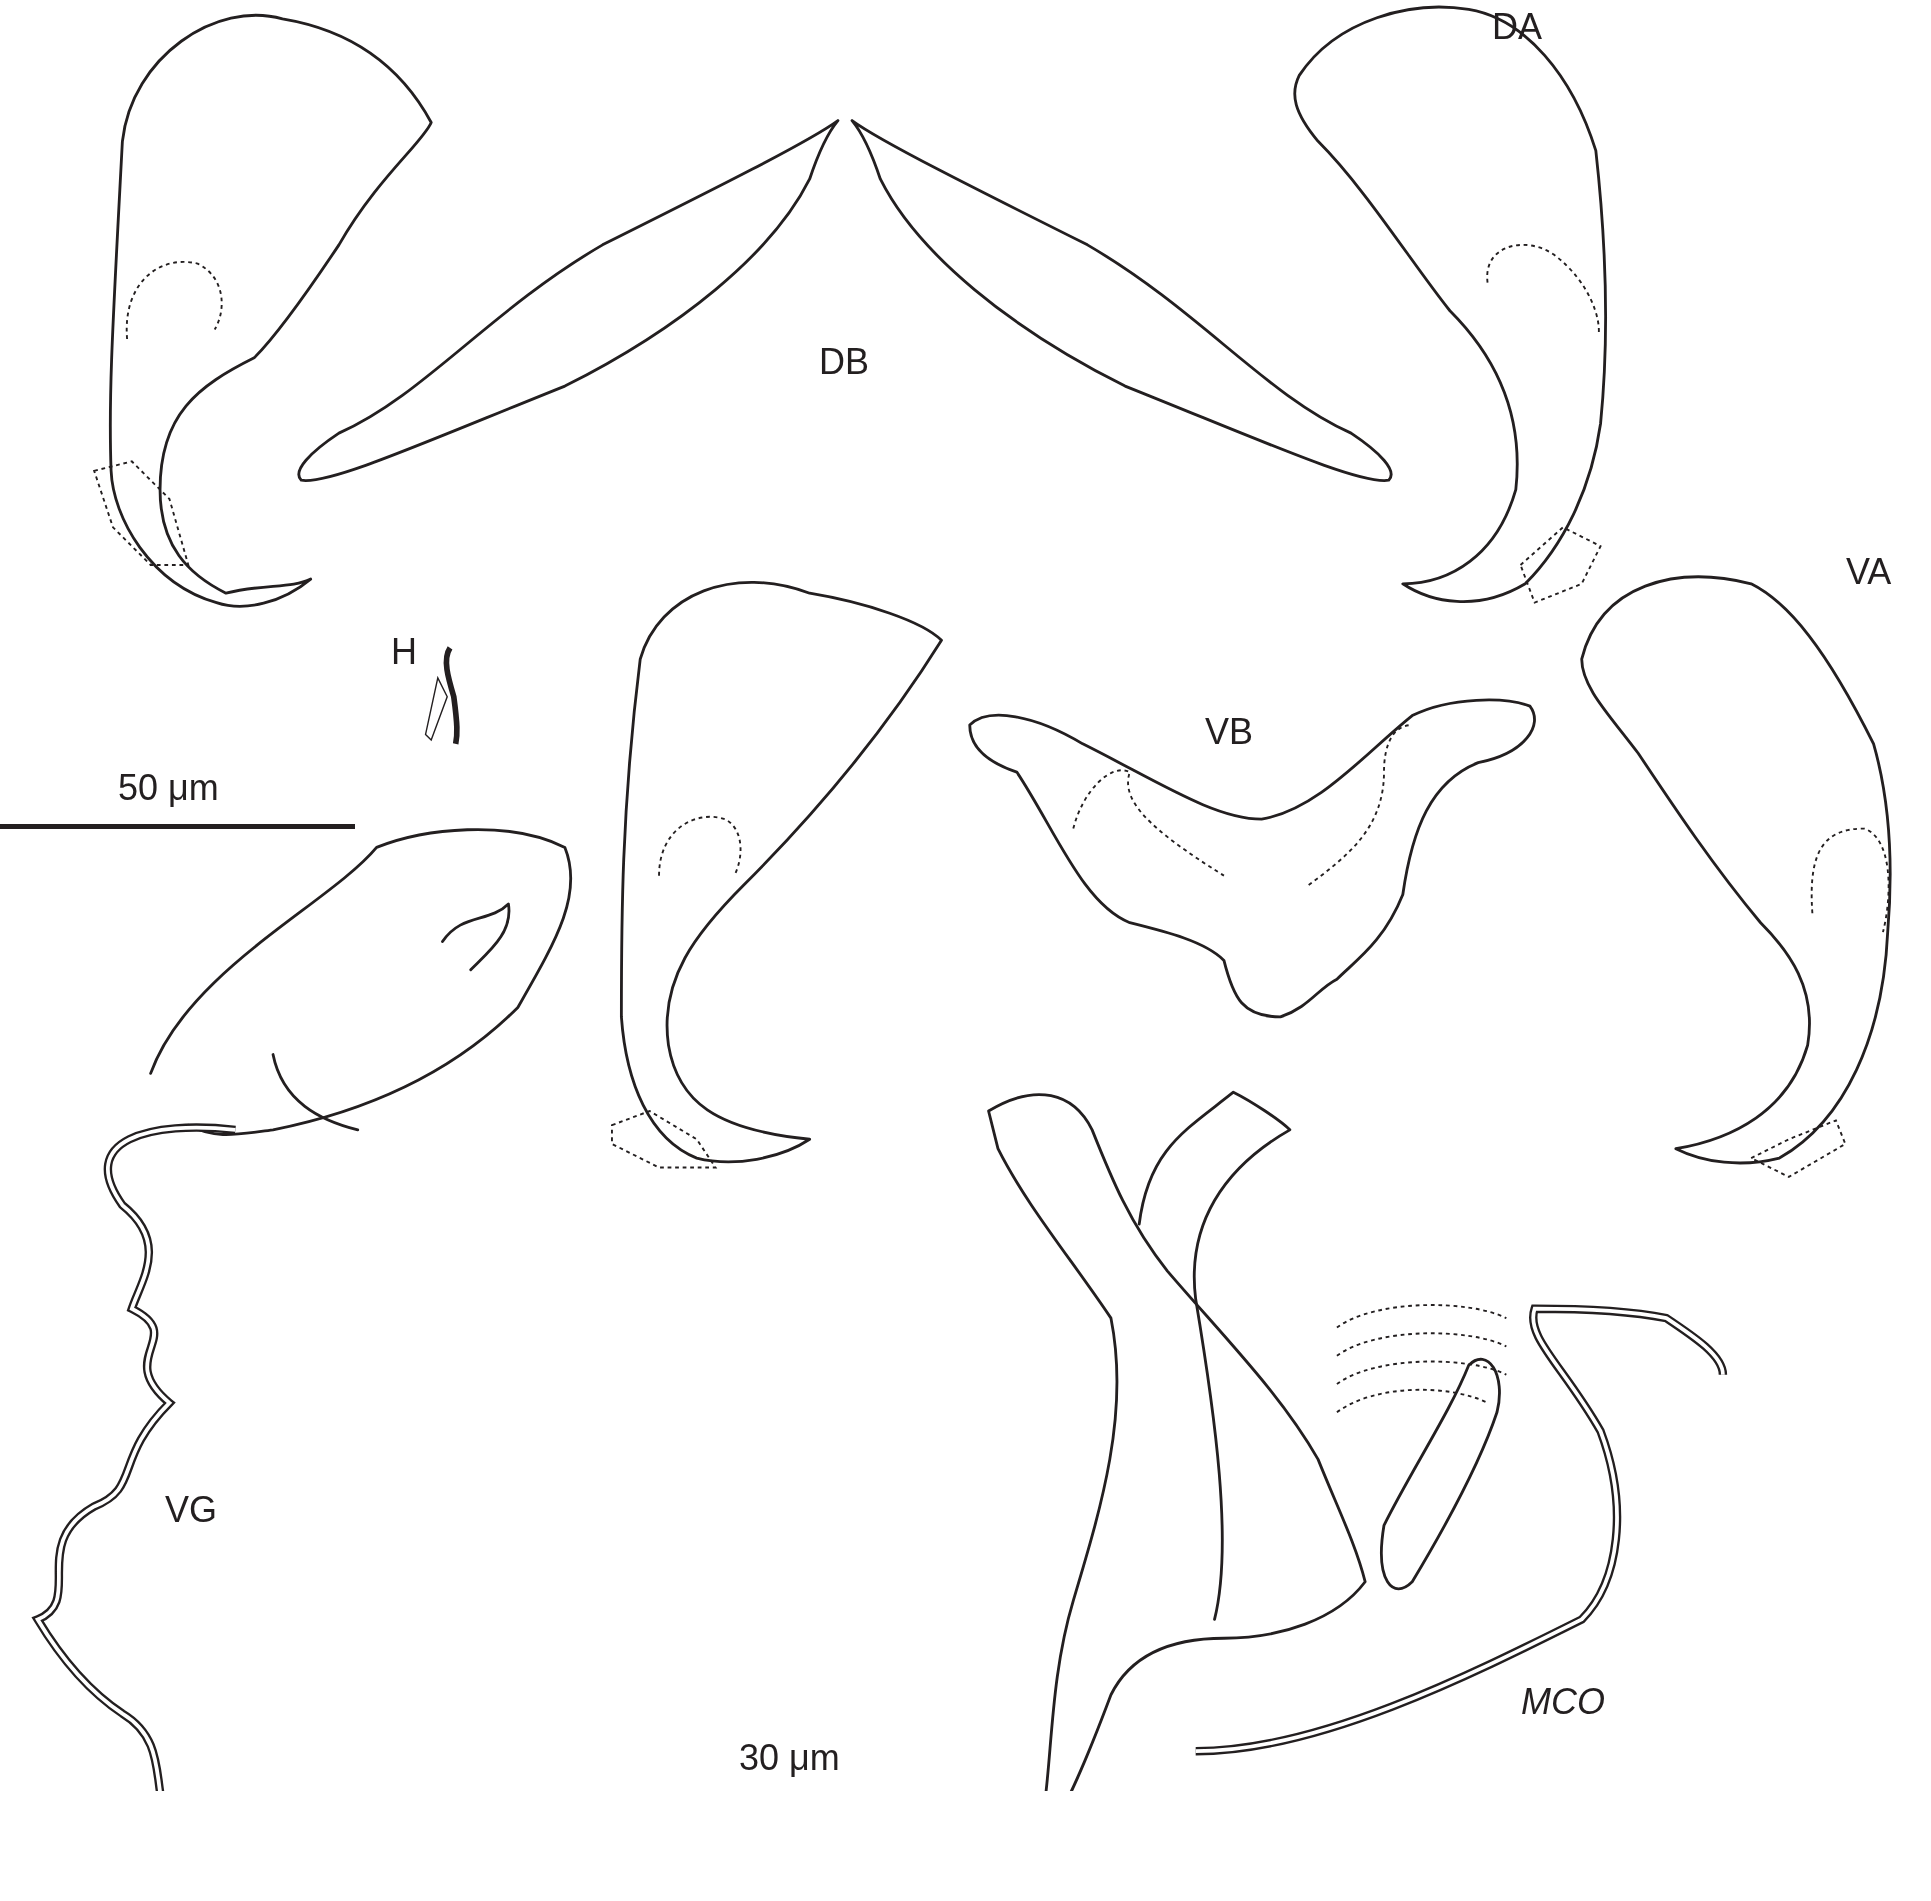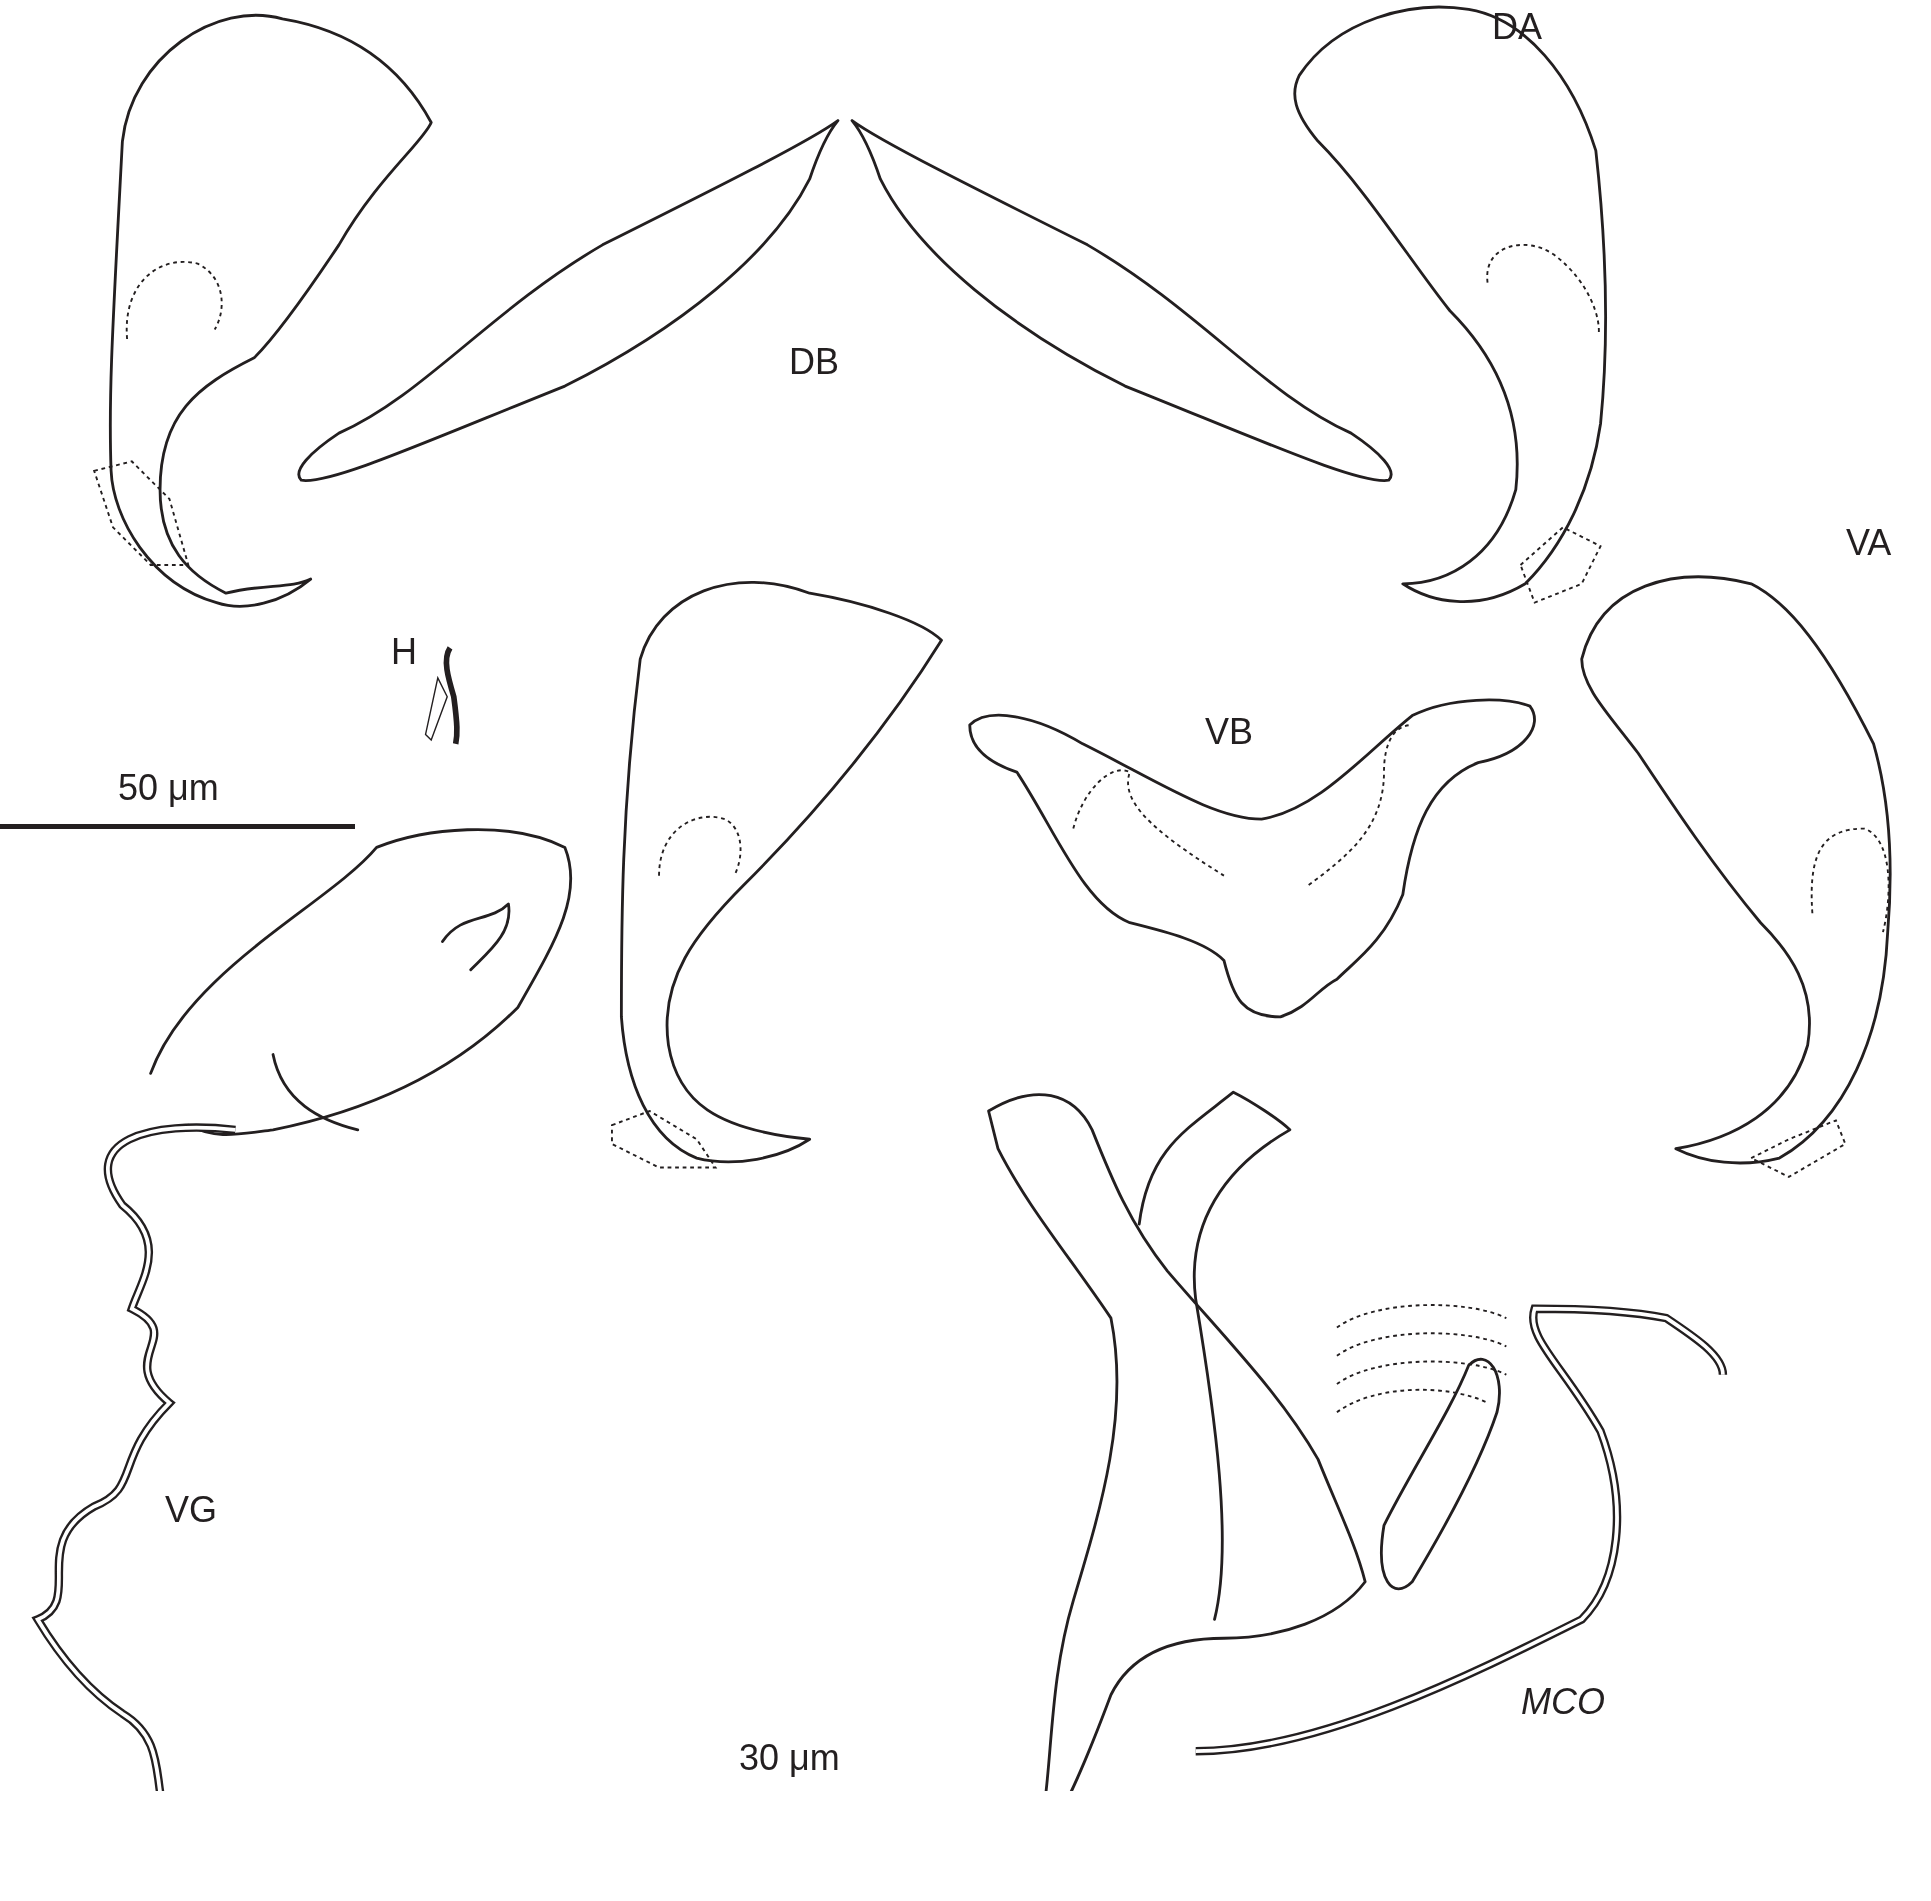--- a/index.html
+++ b/index.html
@@ -70,22 +70,22 @@
     <path class="s" d="M1050 1180 C1100 1150 1140 1160 1160 1200 C1180 1250 1200 1300 1240 1350 C1300 1420 1360 1480 1400 1550 C1420 1600 1440 1640 1450 1680 C1420 1720 1360 1740 1300 1740 C1240 1740 1200 1760 1180 1800 C1150 1880 1120 1950 1100 1960 C1120 1900 1110 1800 1140 1700 C1170 1600 1200 1500 1180 1400 C1140 1340 1090 1280 1060 1220 Z"></path>
     <path class="s" d="M1210 1300 C1220 1220 1260 1200 1310 1160 C1330 1170 1360 1190 1370 1200 C1300 1240 1260 1300 1270 1380 C1290 1500 1310 1640 1290 1720"></path>
     <path class="dbl" d="M1270 1860 C1400 1860 1560 1780 1680 1720 C1720 1680 1730 1600 1700 1520 C1660 1450 1620 1420 1630 1390 C1660 1390 1720 1390 1770 1400 C1800 1420 1830 1440 1830 1460"></path>
     <path class="dblw" d="M1270 1860 C1400 1860 1560 1780 1680 1720 C1720 1680 1730 1600 1700 1520 C1660 1450 1620 1420 1630 1390 C1660 1390 1720 1390 1770 1400 C1800 1420 1830 1440 1830 1460"></path>
     <path class="s" d="M1470 1620 C1500 1560 1540 1500 1560 1450 C1580 1430 1600 1460 1590 1500 C1570 1560 1530 1630 1500 1680 C1480 1700 1460 1680 1470 1620 Z"></path>
     <path class="d" d="M1420 1410 C1460 1380 1560 1380 1600 1400 M1420 1440 C1460 1410 1560 1410 1600 1430 M1420 1470 C1460 1440 1560 1440 1600 1460 M1420 1500 C1460 1470 1540 1470 1580 1490"></path>
   </g>
 </svg>
 
   <span class="lbl" style="left:1492px;top:5.6px;">DA</span>
-  <span class="lbl" style="left:789px;top:341px;">DB</span>
-  <span class="lbl" style="left:1846px;top:522px;">VA</span>
+  <span class="lbl" style="left:819px;top:341px;">DB</span>
+  <span class="lbl" style="left:1846px;top:551px;">VA</span>
   <span class="lbl" style="left:1205px;top:683px;margin-top:28px;">VB</span>
   <span class="lbl" style="left:391px;top:631px;">H</span>
   <span class="lbl" style="left:165px;top:1489px;">VG</span>
   <span class="lbl" style="left:1521px;top:1681px;font-style:italic;">MCO</span>
 
   <span class="lbl" style="left:118px;top:767px;text-align:right;">50 μm</span>
   <div class="bar" style="left:0;top:824px;width:355px;"></div>
   <span class="lbl" style="left:739px;top:1737px;">30 μm</span>
   <div class="bar" style="left:523px;top:1881px;width:557px;"></div>
 </div>

